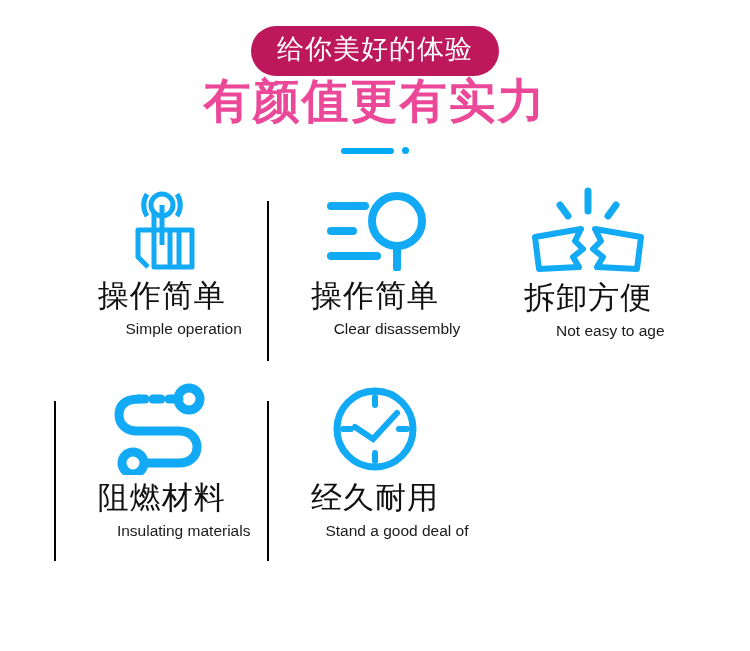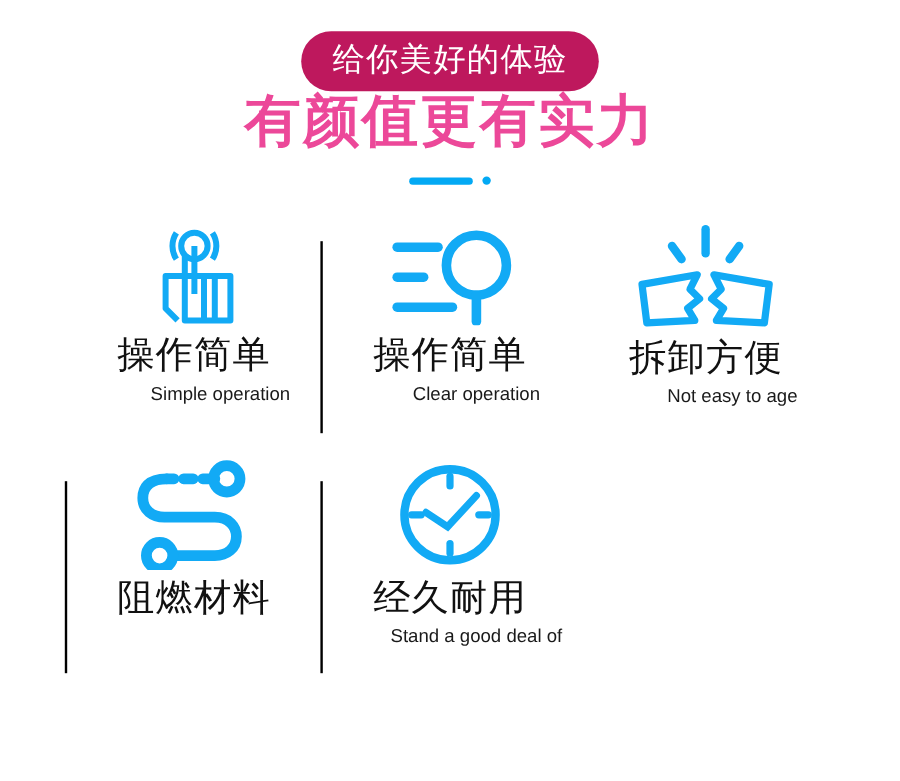--- a/index.html
+++ b/index.html
@@ -140,21 +140,21 @@
           <g fill="none" stroke="#12aaf5" stroke-width="8" stroke-linecap="round">
             <path d="M10 23 L44 23"></path>
             <path d="M10 48 L32 48"></path>
             <path d="M10 73 L56 73"></path>
             <circle cx="76" cy="38" r="25"></circle>
             <path d="M76 63 L76 85"></path>
           </g>
         </svg>
       </div>
       <div class="label-cn">操作简单</div>
-      <div class="label-en">Clear operation</div>
+      <div class="label-en">Clear disassembly</div>
     </div>
 
 
     <div class="cell row2">
       <div class="icon">
         <svg width="118" height="92" viewBox="0 0 118 92">
           <g fill="none" stroke="#12aaf5" stroke-width="7" stroke-linecap="round">
             <path d="M59 8 L59 28"></path>
             <path d="M31 22 L39 33"></path>
             <path d="M87 22 L79 33"></path>
@@ -176,20 +176,21 @@
             <path d="M60 16 L70 16"></path>
             <path d="M44 16 L52 16" stroke-dasharray="0"></path>
             <path d="M30 16 L36 16"></path>
             <path d="M30 16 C14 16 10 24 10 32 C10 42 18 48 28 48 L70 48 C82 48 88 56 88 64 C88 74 80 80 70 80 L36 80"></path>
             <circle cx="80" cy="16" r="11"></circle>
             <circle cx="24" cy="80" r="11"></circle>
           </g>
         </svg>
       </div>
       <div class="label-cn">阻燃材料</div>
+      <div class="label-en">Insulating materials</div>
     </div>
 
     <div class="cell row2 div-left">
       <div class="icon">
         <svg width="100" height="92" viewBox="0 0 100 92">
           <g fill="none" stroke="#12aaf5" stroke-width="7">
             <circle cx="50" cy="46" r="38"></circle>
           </g>
           <g fill="none" stroke="#12aaf5" stroke-width="6" stroke-linecap="round">
             <path d="M50 14 L50 22"></path>

